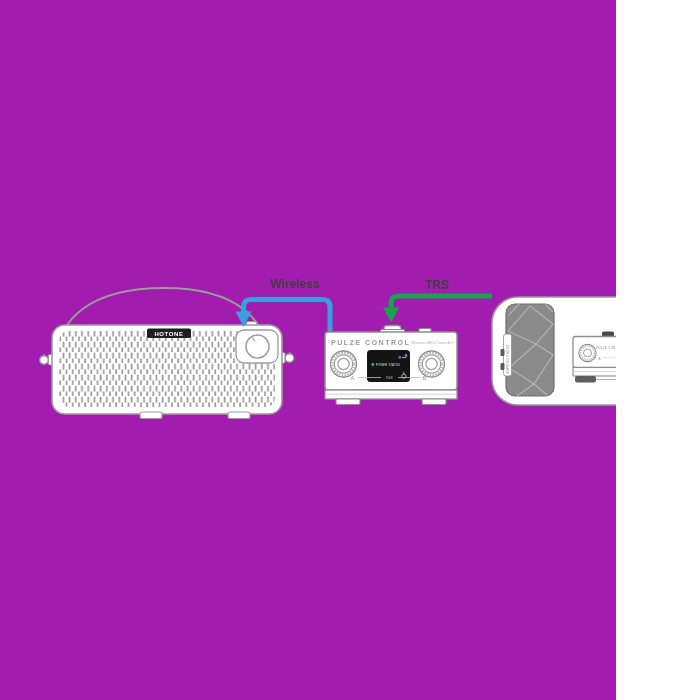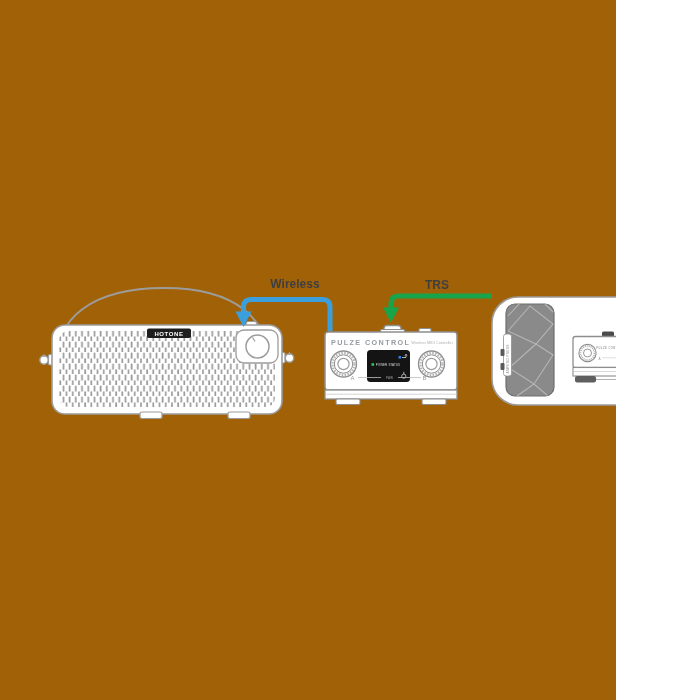--- a/index.html
+++ b/index.html
@@ -1,18 +1,18 @@
 <!DOCTYPE html>
 <html><head>
 <meta charset="utf-8">
 <style>
   html, body { margin: 0; padding: 0; background: #ffffff; }
   .canvas {
     width: 616px; height: 700px; position: relative;
-    background: #a16207; overflow: hidden;
+    background: #a21caf; overflow: hidden;
     font-family: "Liberation Sans", sans-serif;
   }
   svg { display: block; }
   text { font-family: "Liberation Sans", sans-serif; }
   .conn-label { font-weight: bold; }
 </style>
 </head>
 <body>
 
 <div class="canvas">

